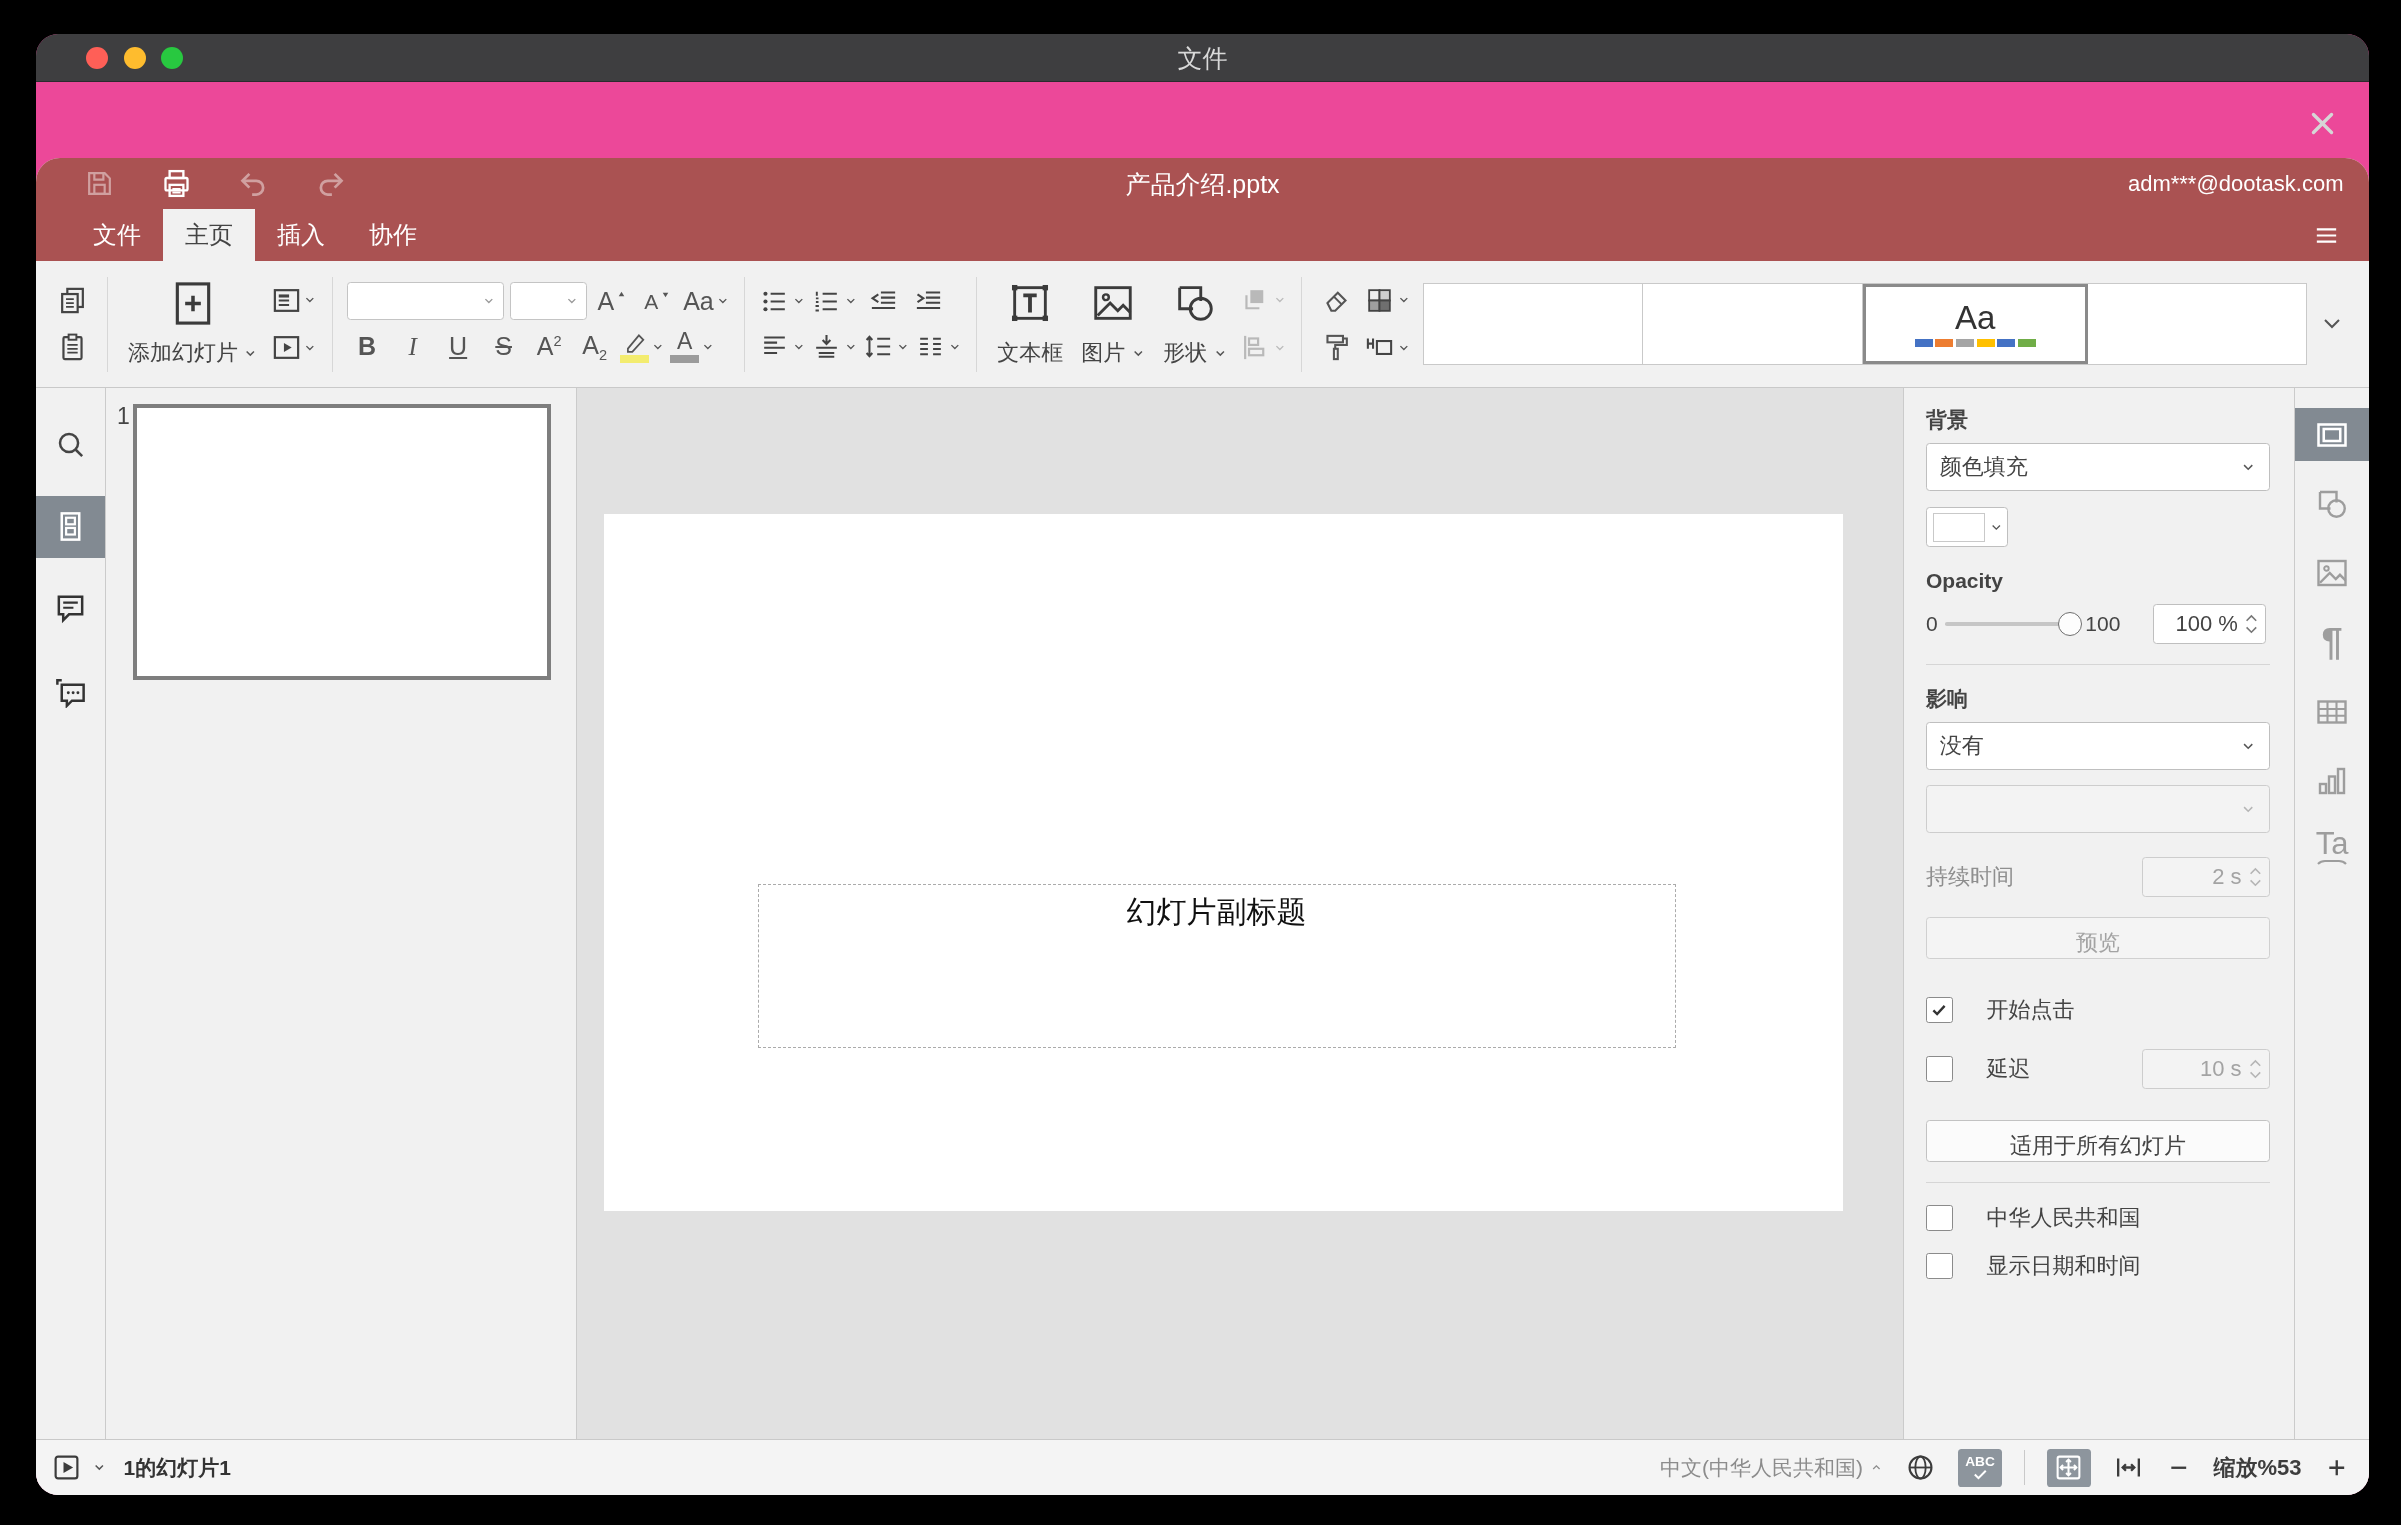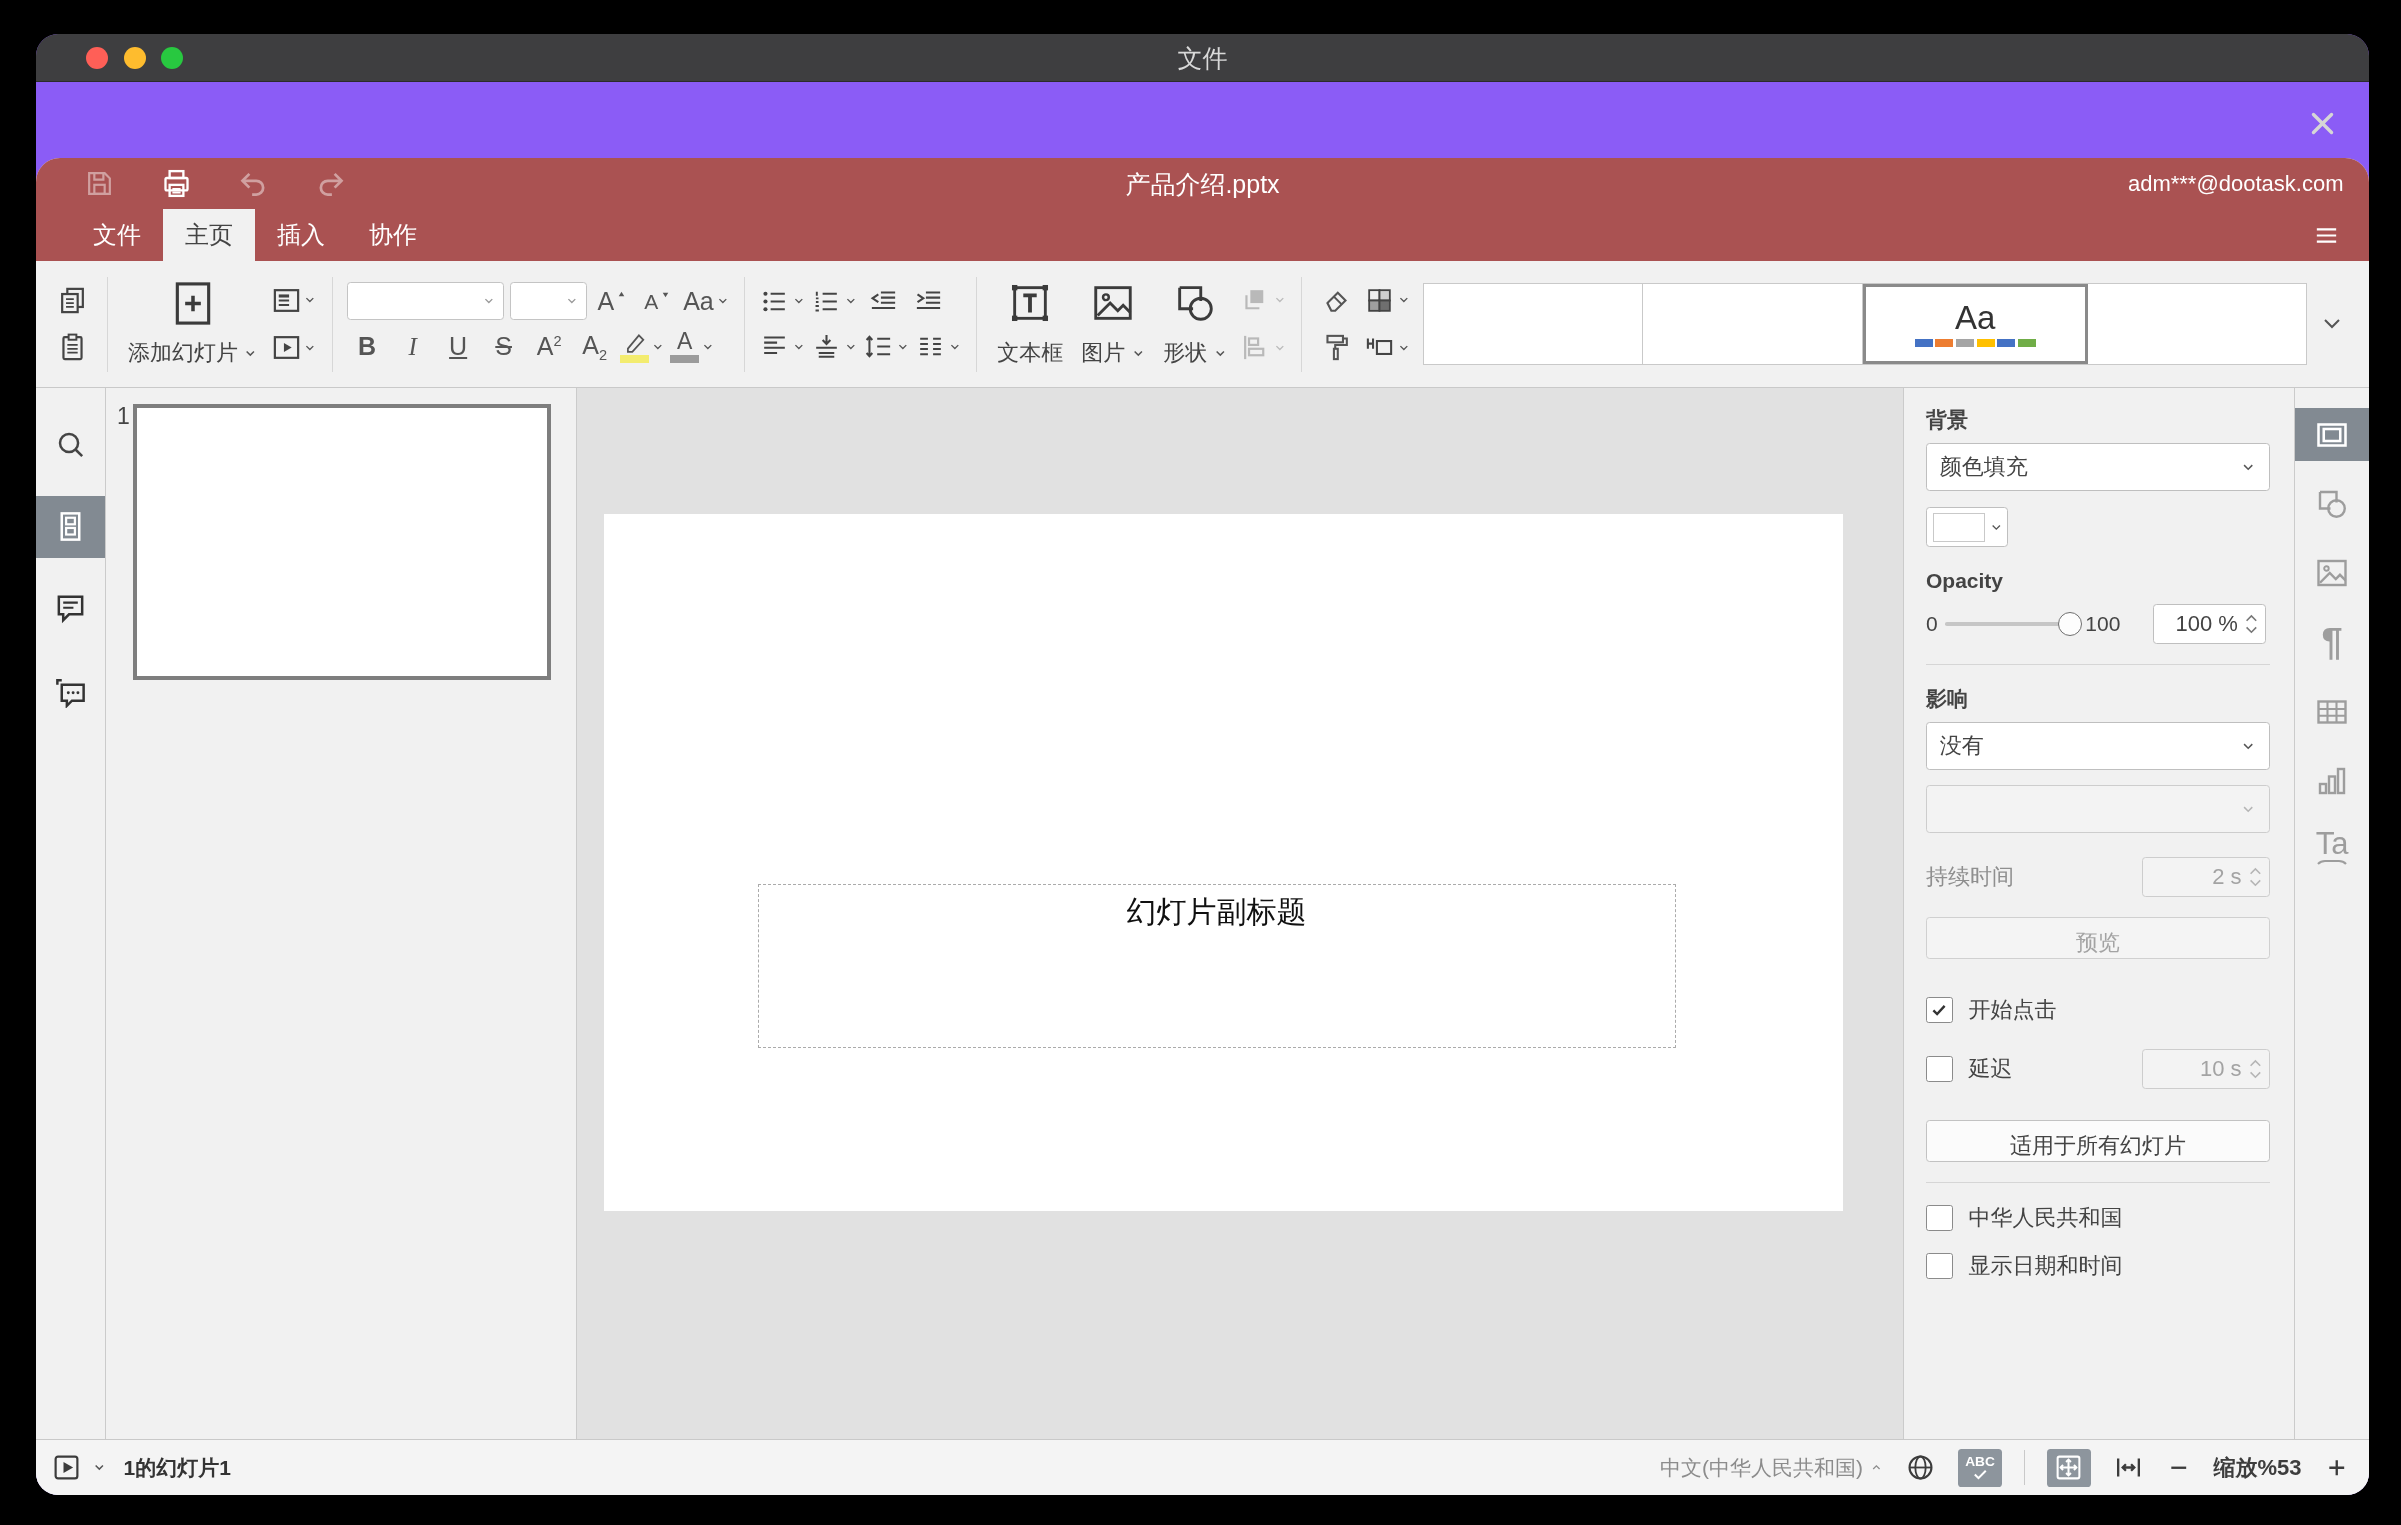--- a/index.html
+++ b/index.html
@@ -2,21 +2,21 @@
 <html style="font-size:14.6px"><head>
 <meta charset="utf-8">
 <style>
   * { margin:0; padding:0; box-sizing:border-box; }
   html,body { background:#000; }
   body { font-family:"Liberation Sans","DejaVu Sans",sans-serif; color:#444; }
   .stage { position:relative; width:2401px; height:1526px; background:#000; overflow:hidden; }
 
   
   .mac-window { position:absolute; left:36px; top:34px; width:2333px; height:1461px;
-    background:#8b5cf6; border-radius:22px; overflow:hidden; }
+    background:#ec4899; border-radius:22px; overflow:hidden; }
   .titlebar { position:relative; height:48px; background:#3e3e40; border-bottom:0.9px solid #2b2b2d; }
   .lights { position:absolute; left:50px; top:12.8px; display:flex; gap:15.5px; }
   .light { width:22px; height:22px; border-radius:50%; }
   .mac-title { position:absolute; left:50%; top:50%; transform:translate(-50%,-50%);
     color:#d9d9d9; font-size:25px; font-weight:500; }
   .close-btn { position:absolute; top:69px; right:27px; width:40px; height:40px;
     display:flex; align-items:center; justify-content:center; cursor:pointer; }
 
   
   .editor { position:absolute; left:0; right:0; top:124px; bottom:0;
@@ -114,21 +114,21 @@
   .numbox.disabled { background:#f3f3f3; color:#a3a3a3; border-color:#cdcdcd; }
   .spin { display:flex; flex-direction:column; gap:3.6px; }
   .rp-div { height:0.9px; background:#d6d6d6; margin:20px 0; }
   .rp-row { display:flex; align-items:center;gap:16px; }
   .rp-label-dim { color:#8f8f8f; font-size:22px; }
   .rp-btn { height:42px; border:0.9px solid #c2c2c2; border-radius:3.6px; background:#fbfbfb;
     display:flex; align-items:flex-end; justify-content:center; font-size:22px; color:#444; cursor:pointer; }
   .rp-btn.disabled { color:#a3a3a3; background:#f4f4f4; border-color:#d0d0d0; cursor:default; }
   .cb { width:26.5px; height:26.5px; background:#fff; border:1.8px solid #8b8b8b; border-radius:2.7px;
     display:flex; align-items:center; justify-content:center; flex:none; cursor:pointer; }
-  .cb-label { font-size:22px; color:#444; }
+  .cb-label { margin-left:18px; font-size:22px; color:#444; }
 
   .rightbar { width:75px; flex:none; background:#f1f1f1; border-left:0.9px solid #cbcbcb;
     display:flex; flex-direction:column; align-items:stretch; padding-top:20px; }
   .rb-item { height:53px; margin-bottom:9px; display:flex; align-items:center; justify-content:center; cursor:pointer; }
   .rb-item.selected { background:#828a92; }
   .rb-gap { height:7.3px; }
   .para-glyph { font-size:38px; color:#9d9d9d; font-weight:bold; }
   .ta-glyph { font-size:31px; color:#9d9d9d; line-height:.9; text-align:center; }
   .ta-glyph .arc { display:block; width:36px; height:11px; border:2.7px solid #9d9d9d; border-bottom:none;
     border-radius:18px 18px 0 0; margin:1.8px auto 0; border-left-color:transparent; border-right-color:transparent; }

